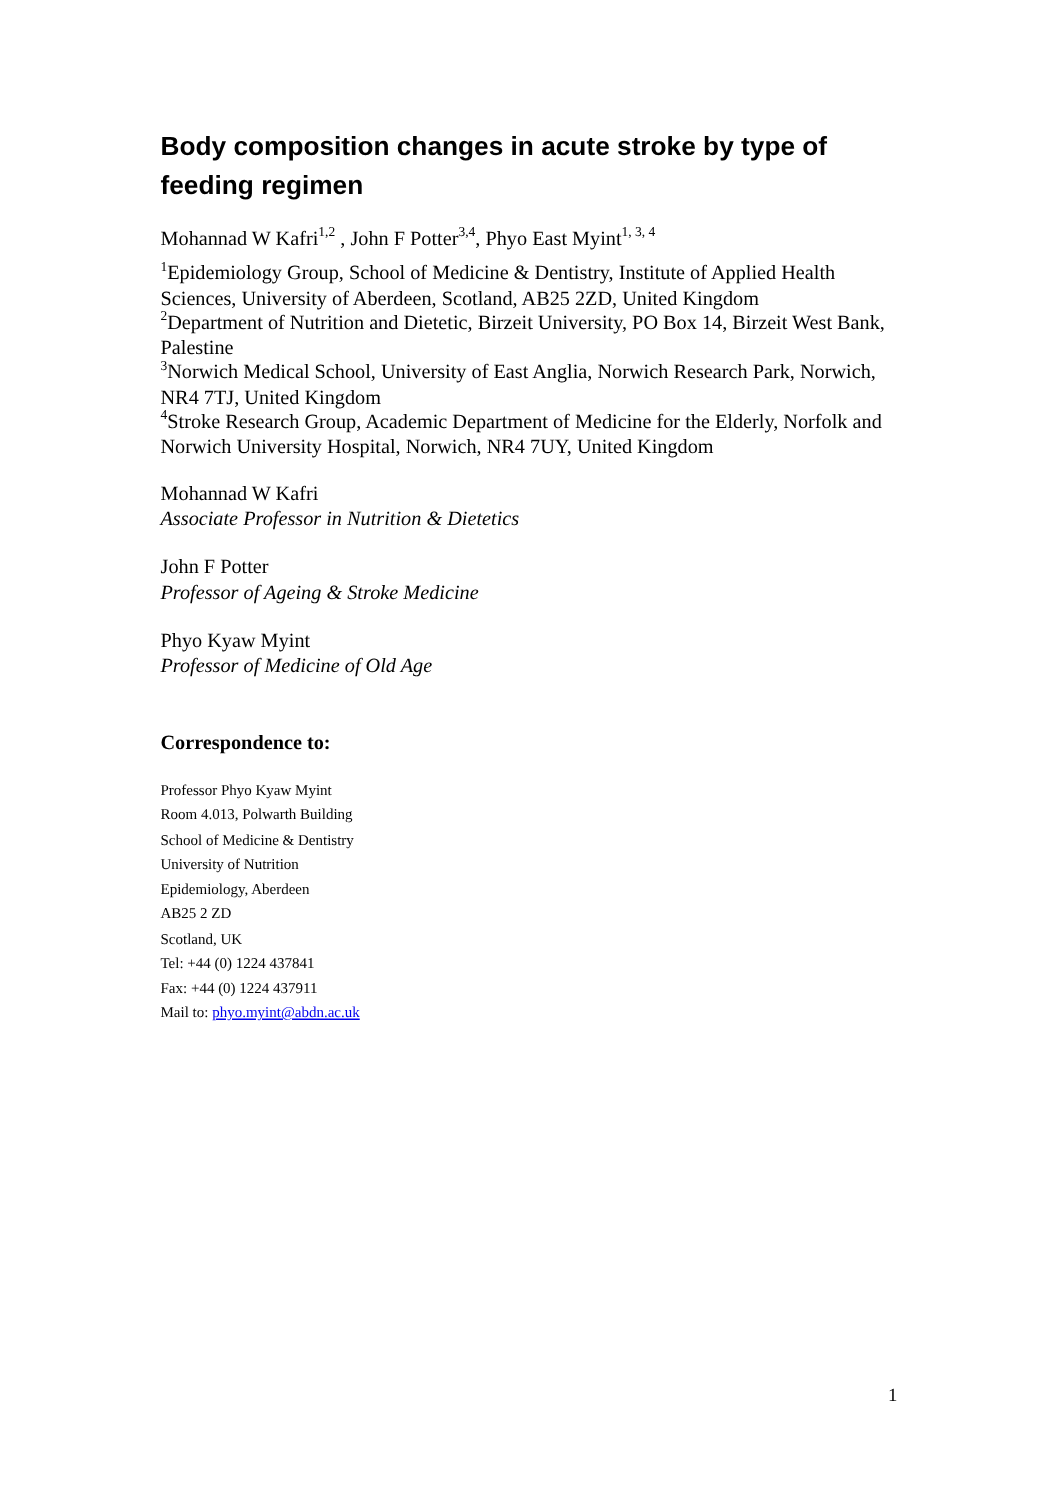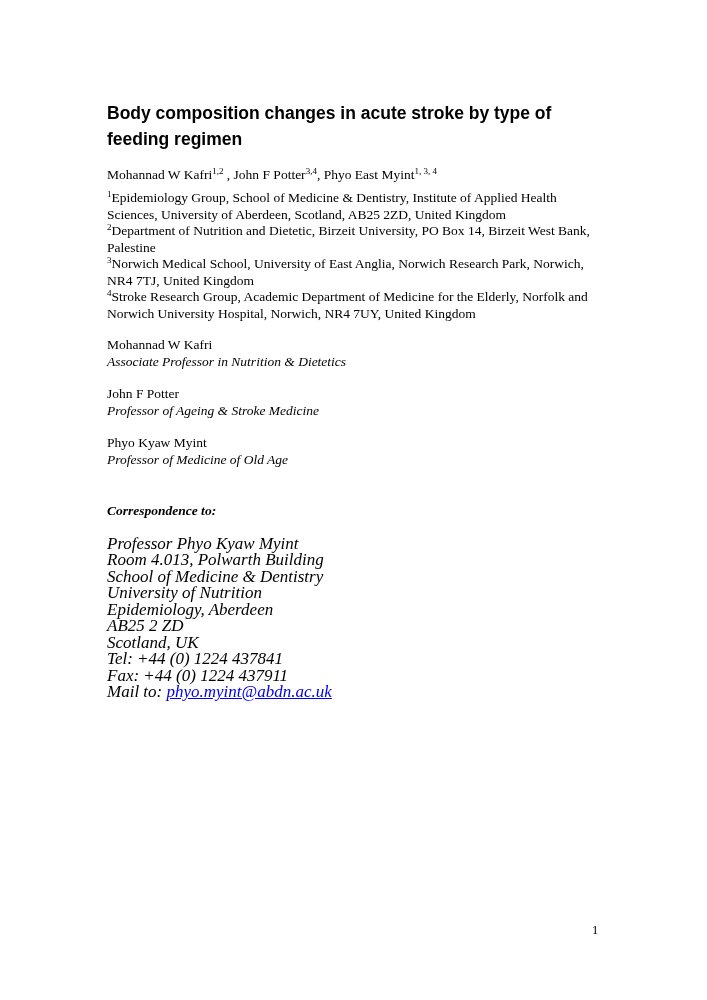--- a/index.html
+++ b/index.html
@@ -8,21 +8,21 @@
     height: 1000px;
     background: #ffffff;
     position: relative;
     font-family: "Liberation Serif", serif;
     color: #000000;
     overflow: hidden;
   }
   .content {
     position: absolute;
     left: 107px;
-    top: 100px;
+    top: 84px;
     width: 496px;
   }
   .title {
     font-family: "Liberation Sans", sans-serif;
     font-weight: bold;
     font-size: 17.5px;
     line-height: 26px;
     margin: 0 0 14px 0;
   }
   .authors {
@@ -50,27 +50,25 @@
     line-height: 16.5px;
   }
   .person .role {
     font-style: italic;
   }
   .corr-label {
     margin: 35px 0 0 0;
     font-size: 13.5px;
     line-height: 16.5px;
     font-weight: bold;
-    font-style: italic;
   }
   .corr-lines {
     margin-top: 16px;
-    font-size: 17px;
+    font-size: 10px;
     line-height: 16.5px;
-    font-style: italic;
   }
   .corr-lines div { margin: 0; }
   a.email {
     color: #0000ee;
     text-decoration: underline;
     cursor: pointer;
   }
   .page-number {
     position: absolute;
     left: 592px;

